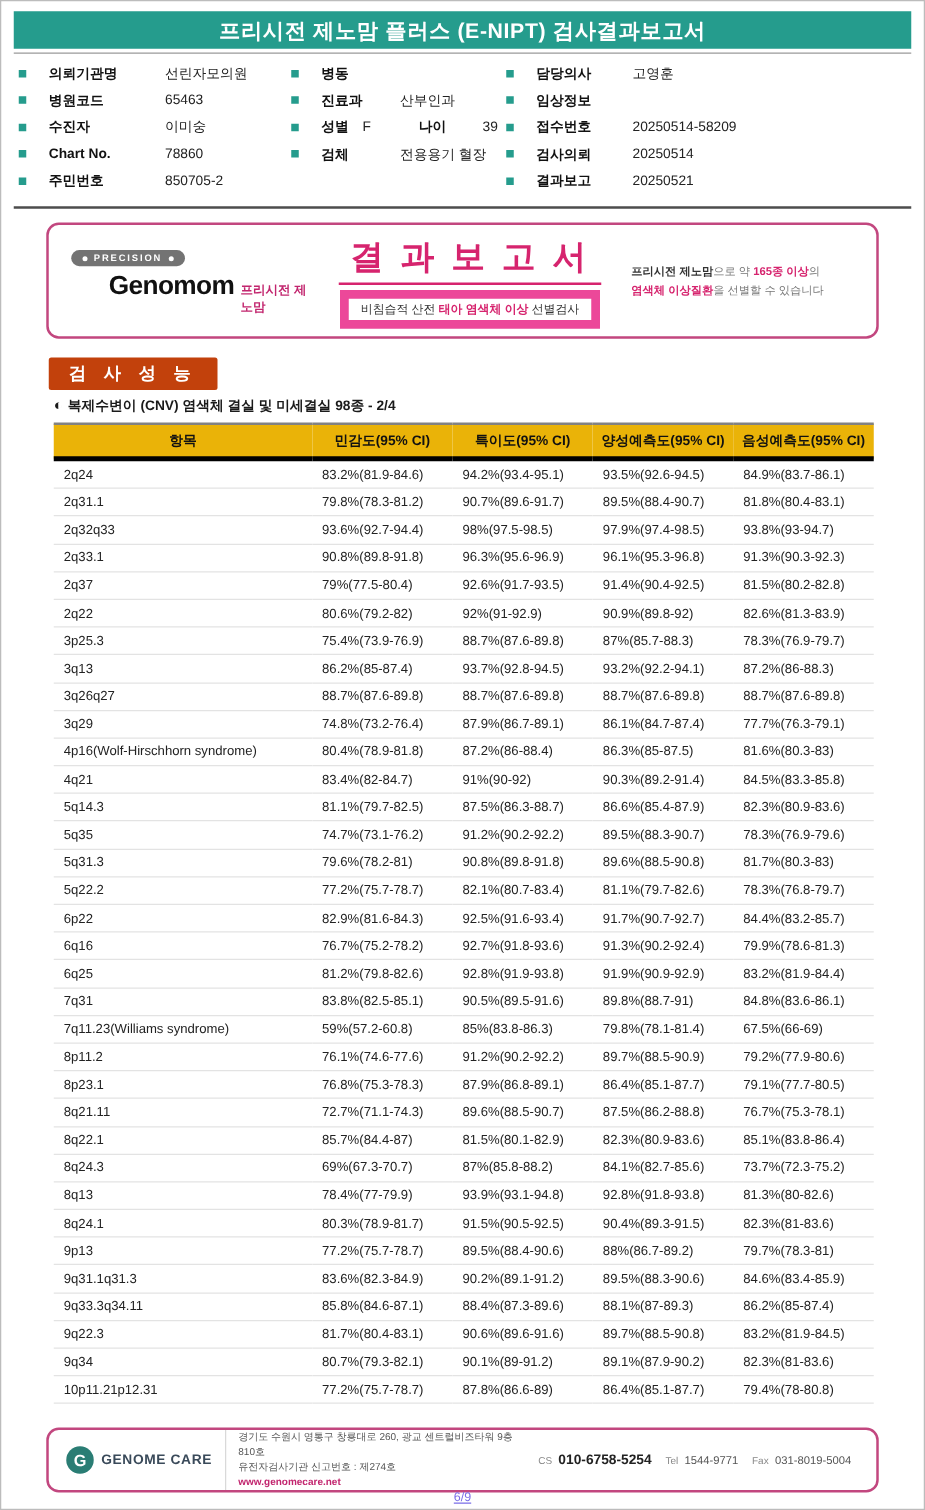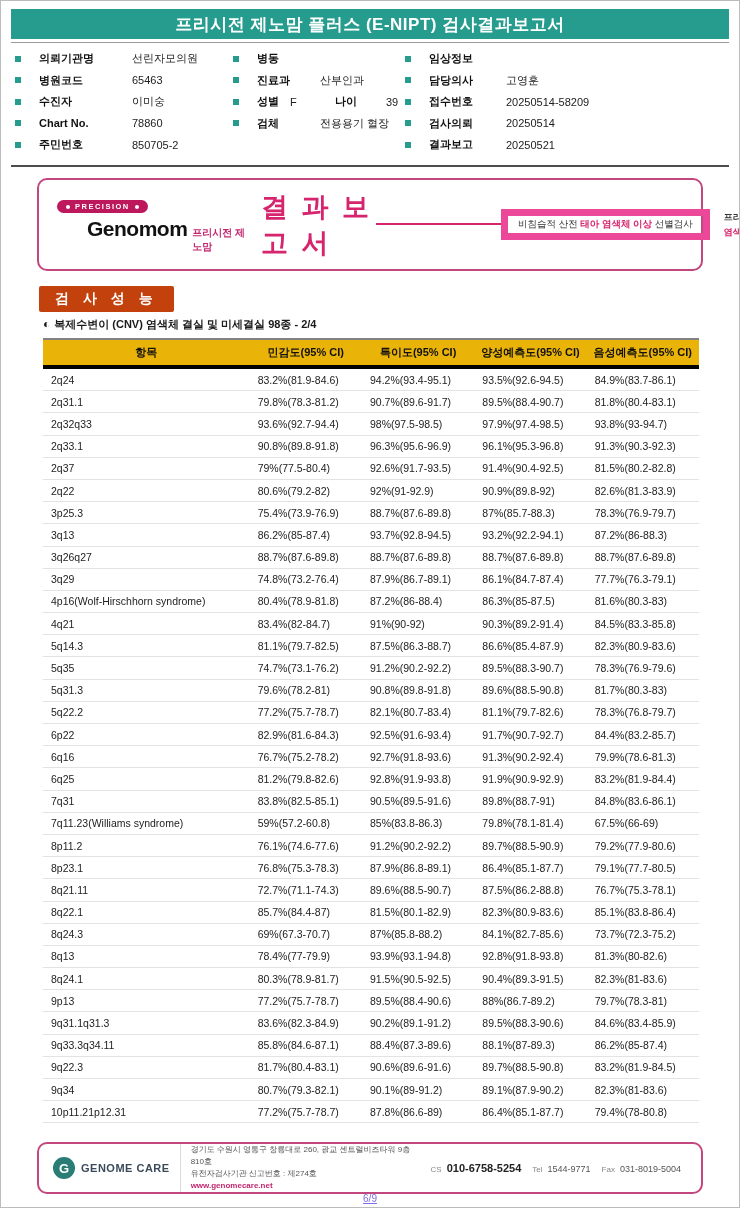--- a/index.html
+++ b/index.html
@@ -32,28 +32,28 @@
   .info-bottomline { position:absolute; top:164px; left:10px; right:10px; border-top:2px solid #4d4d4d; }
   
   .report-box {
     position:absolute; top:177px; left:36px; right:36px; height:93px;
     border:2px solid #c2477f; border-radius:10px;
     display:flex; align-items:center; padding:0 18px; gap:14px;
   }
   .logo-block { width:190px; flex:none; }
   .precision-badge {
     display:inline-flex; align-items:center; gap:5px;
-    background:#be185d; color:#fff; font-size:7.5px; font-weight:bold;
+    background:#737373; color:#fff; font-size:7.5px; font-weight:bold;
     letter-spacing:1.5px; padding:2px 9px; border-radius:9px; margin-bottom:4px;
   }
   .pdot { width:4px; height:4px; border-radius:50%; background:#ffffff; display:inline-block; }
   .brand-line { display:flex; align-items:baseline; gap:5px; }
   .brand { font-size:21px; font-weight:800; color:#111; letter-spacing:-0.5px;margin-left:30px; }
   .brand-kr { font-size:10px; color:#c2256e; font-weight:bold; }
-  .title-block { flex:1; display:flex; flex-direction:row; align-items:center; }
+  .title-block { flex:1; display:flex; flex-direction:column; align-items:center; }
   .report-title { font-size:27px; font-weight:800; color:#d6246e; letter-spacing:3px; }
   .title-rule { width:210px; border-top:2.5px solid #d6246e; margin:3px 0 4px; }
   .report-subtitle { border:7px solid #ec4899; font-size:9.5px; padding:2px 10px; color:#333; white-space:nowrap; }
   .report-subtitle .em { color:#d6246e; font-weight:bold; }
   .note-block { width:178px; flex:none; font-size:9px; color:#777; line-height:1.65; }
   .note-block .nb { color:#333; font-weight:bold; }
   .note-block .nm { color:#d6246e; font-weight:bold; }
   
   .section-label {
     position:absolute; top:285px; left:38px;
@@ -156,27 +156,27 @@
         </div>
         <div class="info-row">
           <span class="bullet"></span>
           <span class="info-label">검체</span>
           <span class="info-value">전용용기 혈장</span>
         </div>
       </div>
     <div class="info-col col3">
         <div class="info-row">
           <span class="bullet"></span>
+          <span class="info-label">담당의사</span>
+          <span class="info-value">고영훈</span>
+        </div>
+        <div class="info-row">
+          <span class="bullet"></span>
           <span class="info-label">임상정보</span>
           <span class="info-value"></span>
-        </div>
-        <div class="info-row">
-          <span class="bullet"></span>
-          <span class="info-label">담당의사</span>
-          <span class="info-value">고영훈</span>
         </div>
         <div class="info-row">
           <span class="bullet"></span>
           <span class="info-label">접수번호</span>
           <span class="info-value">20250514-58209</span>
         </div>
         <div class="info-row">
           <span class="bullet"></span>
           <span class="info-label">검사의뢰</span>
           <span class="info-value">20250514</span>

